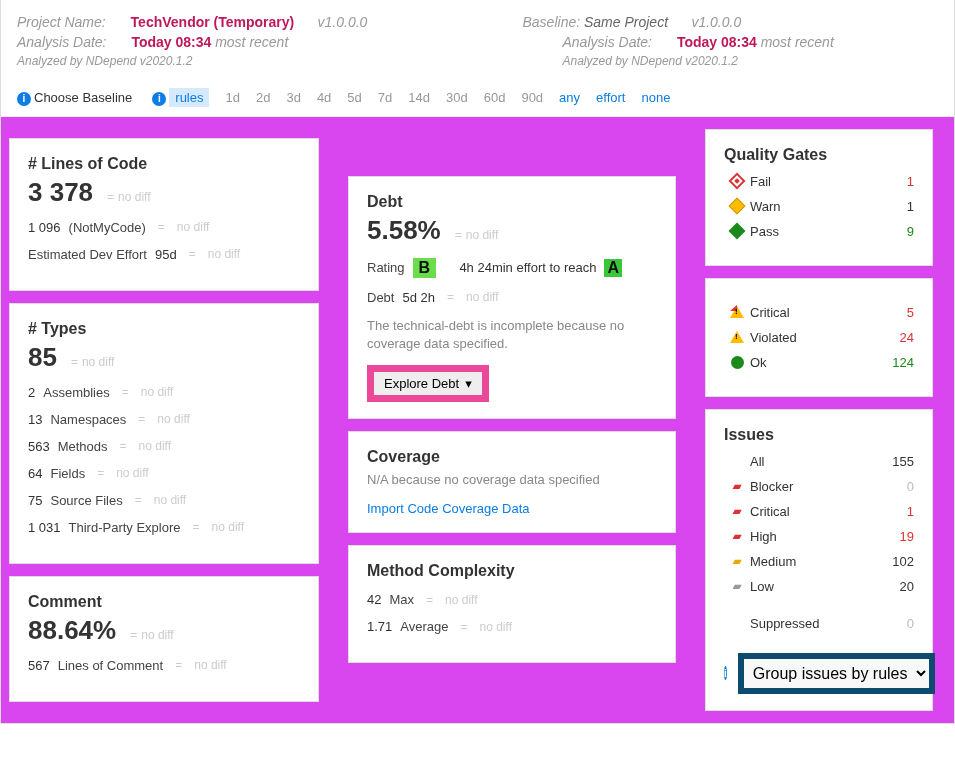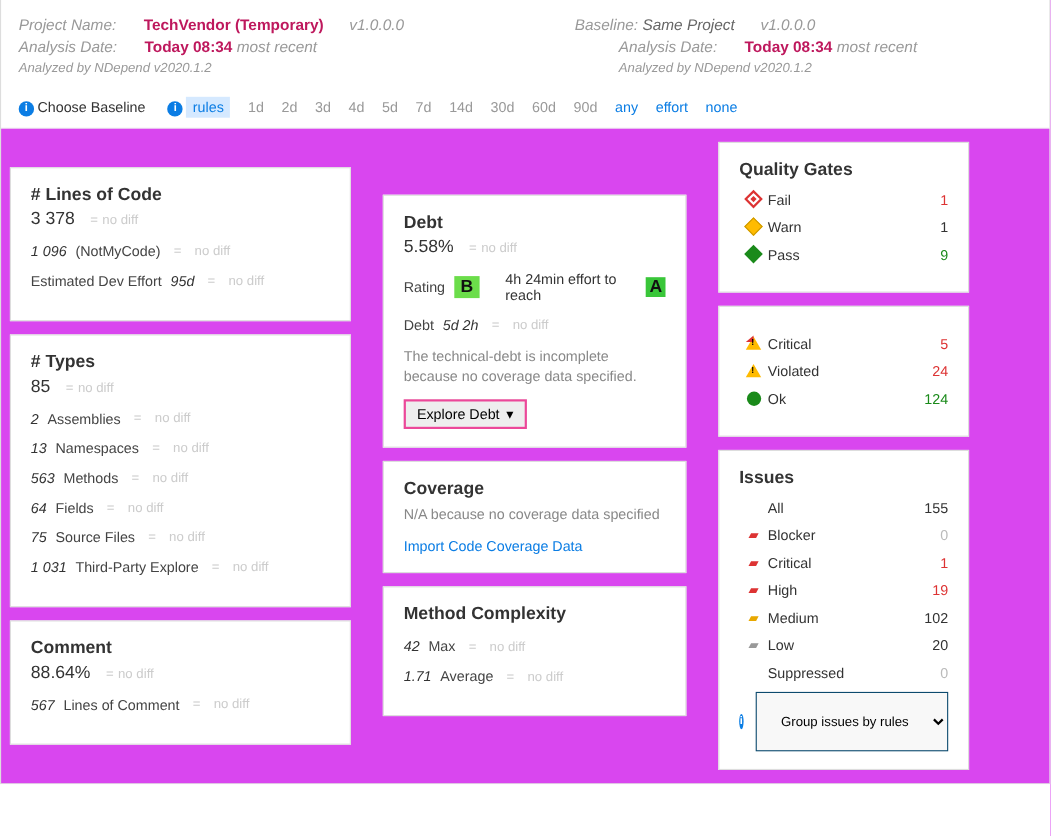--- a/index.html
+++ b/index.html
@@ -14,34 +14,34 @@
   .baseline-row { padding: 10px 16px; border-bottom: 1px solid #eee; display: flex; align-items: center; gap: 20px; font-size: 13px; }
   .info-icon { display: inline-flex; width: 14px; height: 14px; border-radius: 50%; background: #0b7de4; color: #fff; font-size: 10px; align-items: center; justify-content: center; font-weight: bold; font-style: normal; margin-right: 3px; vertical-align: middle; }
   .choose-baseline { color: #333; }
   .baseline-opts { display: flex; align-items: center; gap: 16px; flex: 1; }
   .opt { color: #999; cursor: pointer; }
   .opt.sel { background: #d5e9ff; color: #0b7de4; padding: 2px 6px; }
   .opt.link { color: #0b7de4; }
   .cards { display: flex; gap: 29px; padding: 12px 8px; background: #d946ef; align-items: center; }
   .col { display: flex; flex-direction: column; gap: 12px; }
   .col.c1 { width: 310px; }
-  .col.c2 { width: 276px; }
+  .col.c2 { width: 328px; }
   .col.c3 { width: 228px; }
   .card { background: #fff; border: 1px solid #ddd; padding: 16px 18px; }
   .card h3 { font-size: 16px; font-weight: bold; margin-bottom: 4px; }
-  .bignum { font-size: 16px; font-weight: normal; display: inline-block; margin-right: 10px; }
+  .bignum { font-size: 26px; font-weight: bold; display: inline-block; margin-right: 10px; }
   .nodiff { color: #ccc; font-size: 12px; }
   .eq { color: #ccc; font-size: 12px; margin: 0 4px; }
   .stat-row { margin: 12px 0; font-size: 13px; display: flex; align-items: center; gap: 8px; }
-  .stat-row .val { color: #333; font-style: italic; }
+  .stat-row .val { color: #333; }
   .stat-row .lbl { color: #444; }
   .rating-box { background: #6bdd4a; color: #111; font-weight: bold; padding: 1px 6px; font-size: 16px; }
   .rating-a { background: #39c639; padding: 0 3px; }
   .debt-note { color: #888; font-size: 13px; margin: 8px 0 12px 0; line-height: 1.4; }
-  .explore-btn { background: #eee; border: 2px solid #ec4899; padding: 4px 10px; font-size: 13px; cursor: pointer; display: inline-flex; align-items: center; gap: 6px; }
+  .explore-btn { background: #eee; border: 7px solid #ec4899; padding: 4px 10px; font-size: 13px; cursor: pointer; display: inline-flex; align-items: center; gap: 6px; }
   .linkblue { color: #0b7de4; cursor: pointer; }
   .qg-row, .rule-row, .issue-row { display: flex; align-items: center; margin: 10px 0; }
   .qg-row .icon, .rule-row .icon, .issue-row .icon { width: 26px; display: flex; justify-content: center; }
   .qg-row .lbl, .rule-row .lbl, .issue-row .lbl { flex: 1; }
   .qg-row .cnt, .rule-row .cnt, .issue-row .cnt { width: 40px; text-align: right; }
   .red { color: #d33; }
   .grn { color: #1a8a1a; }
   .gray { color: #bbb; }
   .diamond { width: 12px; height: 12px; transform: rotate(45deg); display: inline-block; }
   .diamond.fail { background: #fff; border: 2px solid #d33; position: relative; }
@@ -52,22 +52,22 @@
   .tri-warn::after { content:'!'; position:absolute; left:-2px; top:1px; font-size:8px; font-weight:bold; color:#000; }
   .tri-crit { width: 0; height: 0; border-left: 7px solid transparent; border-right: 7px solid transparent; border-bottom: 12px solid #ffbb00; display:inline-block; position:relative; }
   .tri-crit::before { content:''; position:absolute; left:-7px; top:-1px; width:0;height:0;border-left:7px solid transparent;border-right:0;border-bottom:6px solid #d33; }
   .tri-crit::after { content:'!'; position:absolute; left:-2px; top:1px; font-size:8px; font-weight:bold; color:#000; }
   .circle-ok { width:13px; height:13px; border-radius:50%; background:#1a8a1a; display:inline-block; }
   .sev-icon { display:inline-block; width:14px; text-align:center; font-size:12px; }
   .sev-blocker, .sev-critical, .sev-high { color:#d33; }
   .sev-medium { color:#e8a800; }
   .sev-low { color:#999; }
   .issue-select-row { display:flex; align-items:center; gap:8px; margin-top:8px; }
-  .issue-select { flex:1; font-size:12px; padding:18px; border:1px solid #0c4a6e; background:#f8f8f8; }
-  .suppressed-row { display:flex; margin:10px 0; }
+  .issue-select { flex:1; font-size:16px; padding:5px; border:6px solid #0c4a6e; background:#f8f8f8; }
+  .suppressed-row { display:flex; margin:22px 0; }
   .suppressed-row .lbl { flex:1; padding-left:26px; }
   .suppressed-row .cnt { width:40px; text-align:right; }
 </style>
 </head>
 <body>
 
 <div class="page">
   <div class="header">
     <div class="hcol">
       <div class="header-row">

